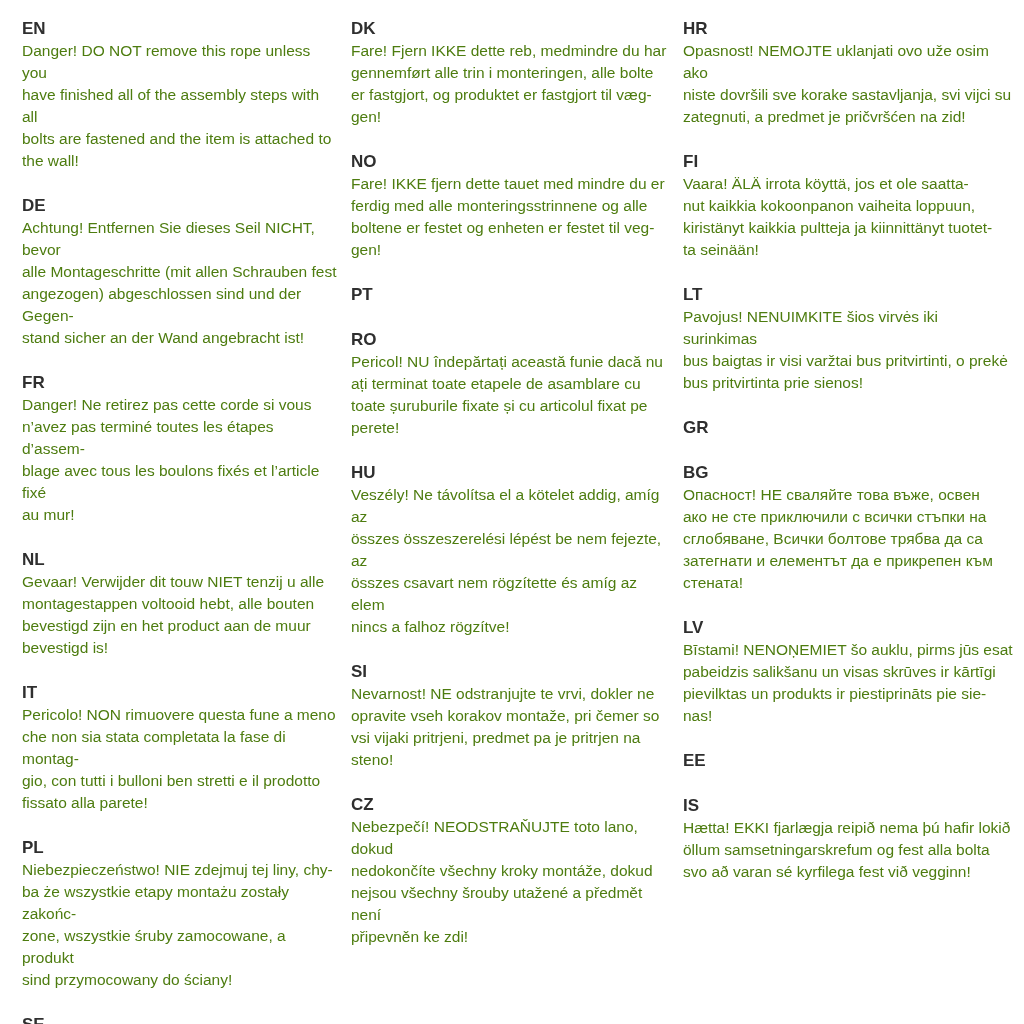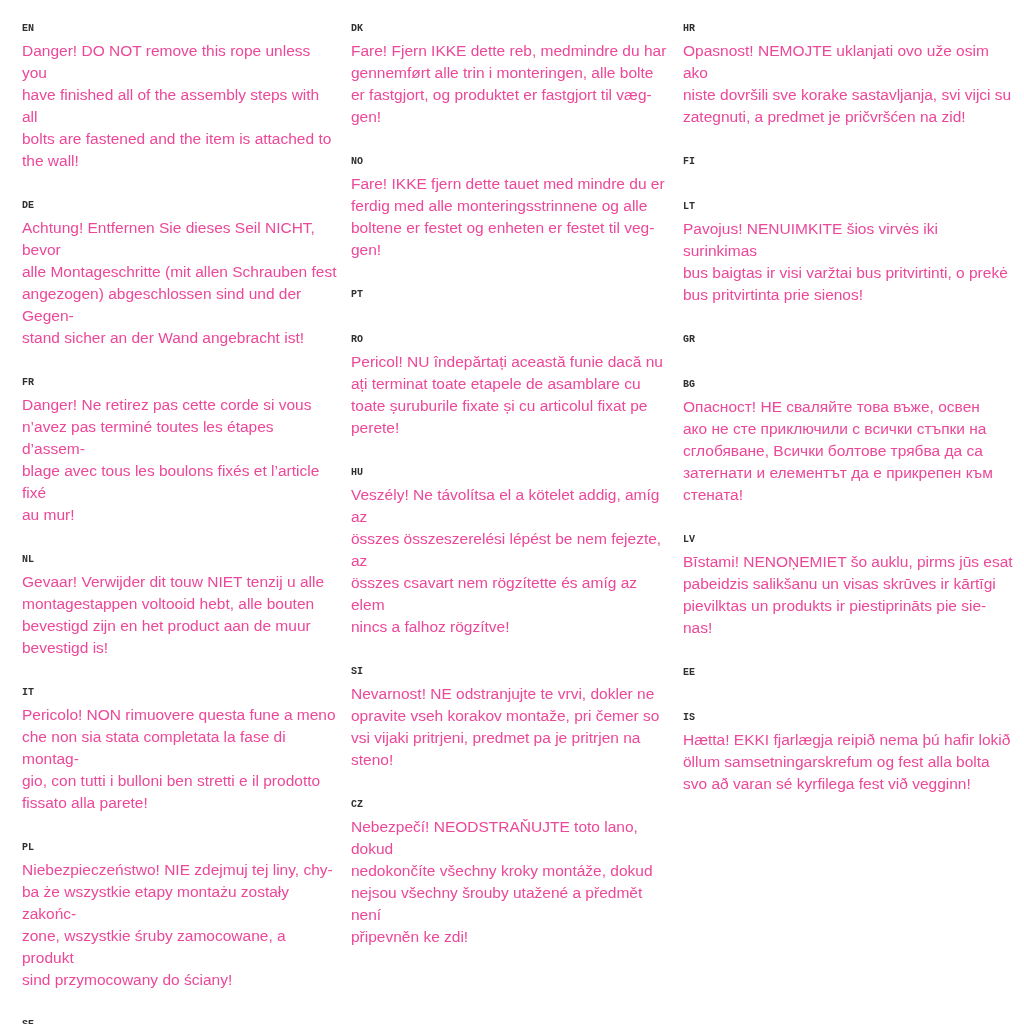--- a/index.html
+++ b/index.html
@@ -22,30 +22,29 @@
     align-items: start;
   }
   .col {
     display: block;
   }
   .block {
     margin-bottom: 23px;
   }
   .lang-code {
     font-weight: bold;
-    font-size: 10px;
+    font-size: 17px;
     line-height: 22px;
     color: #2f2f2f;
     margin: 0;
-    font-family: Liberation Mono, monospace;
   }
   .warning-text {
     font-size: 15.5px;
     line-height: 22px;
-    color: #ec4899;
+    color: #4d7c0f;
     margin: 0;
     white-space: pre-line;
   }
 </style>
 </head>
 <body>
 
 <div class="sheet">
 
   <div class="col">
@@ -149,20 +148,24 @@
 
   <div class="col">
     <div class="block">
       <div class="lang-code">HR</div>
       <div class="warning-text">Opasnost! NEMOJTE uklanjati ovo uže osim ako
 niste dovršili sve korake sastavljanja, svi vijci su
 zategnuti, a predmet je pričvršćen na zid!</div>
     </div>
     <div class="block">
       <div class="lang-code">FI</div>
+      <div class="warning-text">Vaara! ÄLÄ irrota köyttä, jos et ole saatta-
+nut kaikkia kokoonpanon vaiheita loppuun,
+kiristänyt kaikkia pultteja ja kiinnittänyt tuotet-
+ta seinään!</div>
     </div>
     <div class="block">
       <div class="lang-code">LT</div>
       <div class="warning-text">Pavojus! NENUIMKITE šios virvės iki surinkimas
 bus baigtas ir visi varžtai bus pritvirtinti, o prekė
 bus pritvirtinta prie sienos!</div>
     </div>
     <div class="block">
       <div class="lang-code">GR</div>
     </div>

